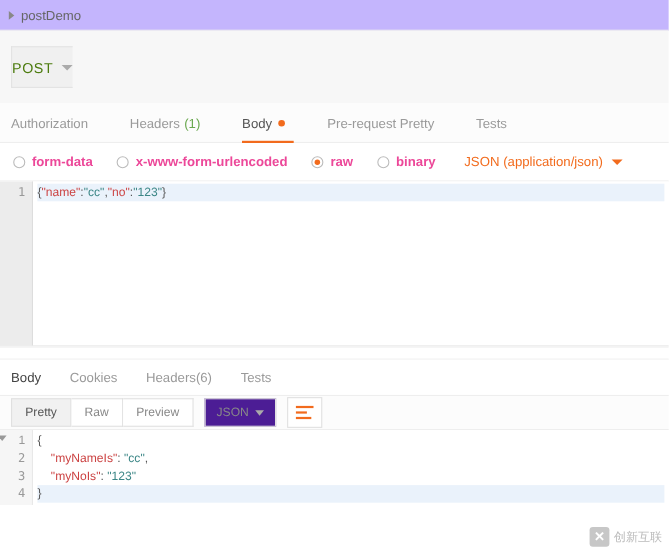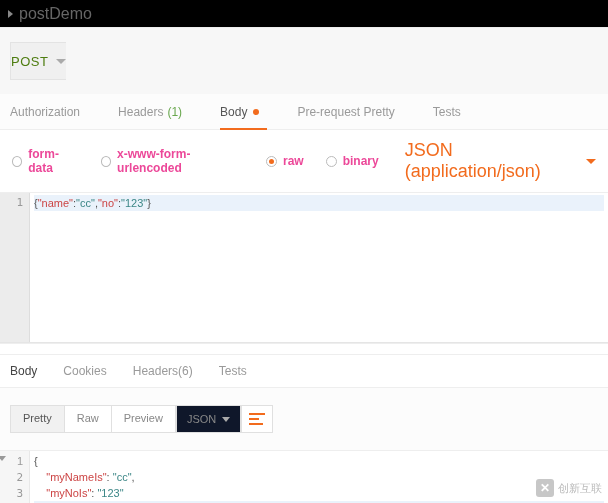--- a/index.html
+++ b/index.html
@@ -1,61 +1,61 @@
 <!DOCTYPE html>
 <html><head>
 <meta charset="utf-8">
 <style>
 * { margin: 0; padding: 0; box-sizing: border-box; font-family: -apple-system, BlinkMacSystemFont, "Segoe UI", Helvetica, Arial, sans-serif; }
 body { background: #fff; width: 608px; height: 503px; overflow: hidden; font-size: 12px; color: #555; position: relative; }
 
-.top-bar { height: 28px; background: #000000; border-bottom: 1px solid #eee; display: flex; align-items: center; padding: 0 8px; gap: 6px; color: #666; font-size: 16px; }
+.top-bar { height: 28px; background: #c4b5fd; border-bottom: 1px solid #eee; display: flex; align-items: center; padding: 0 8px; gap: 6px; color: #666; font-size: 12px; }
 .caret-right { display: inline-block; width: 0; height: 0; border-top: 4px solid transparent; border-bottom: 4px solid transparent; border-left: 5px solid #888; }
 
 .req-row { display: flex; align-items: stretch; padding: 14px 10px 14px 10px; background: #f7f7f7; gap: 0; }
 .method-btn { display: flex; align-items: center; gap: 8px; background: #f0f0f0; border: 1px solid #e3e3e3; border-right: none; padding: 0 0; height: 38px; color: #4d7c0f; font-size: 13px; letter-spacing: .5px; cursor: pointer; }
 .method-btn .chev { width: 0; height: 0; border-left: 5px solid transparent; border-right: 5px solid transparent; border-top: 5px solid #aaa; }
 .url-input { flex: 1; height: 38px; background: #fff; border: 1px solid #e3e3e3; padding: 0 12px; font-size: 13px; color: #666; outline: none; }
 
 .tabs-row { display: flex; align-items: center; gap: 38px; padding: 0 10px; height: 36px; border-bottom: 1px solid #eee; background: #fcfcfc; }
 .tab { color: #9a9a9a; font-size: 12px; height: 100%; display: flex; align-items: center; cursor: pointer; position: relative; }
 .tab .count { color: #6aa84f; margin-left: 4px; }
 .tab.active { color: #555; }
 .tab.active::after { content: ""; position: absolute; left: 0; right: -8px; bottom: -1px; height: 2px; background: #f26b1d; }
 .dot { width: 6px; height: 6px; border-radius: 50%; background: #f26b1d; margin-left: 6px; }
 
 .body-type-row { display: flex; align-items: center; gap: 22px; padding: 10px 12px; border-bottom: 1px solid #eee; background: #fff; }
 .radio { display: flex; align-items: center; gap: 6px; color: #ec4899; font-size: 12px; cursor: pointer; font-weight: bold; }
 .radio-circle { width: 11px; height: 11px; border: 1px solid #bbb; border-radius: 50%; display: inline-flex; align-items: center; justify-content: center; }
 .radio-circle.sel::after { content: ""; width: 5px; height: 5px; background: #f26b1d; border-radius: 50%; }
-.content-type { color: #f26b1d; display: flex; align-items: center; gap: 8px; font-size: 18px; cursor: pointer; margin-left: 4px; }
+.content-type { color: #f26b1d; display: flex; align-items: center; gap: 8px; font-size: 12px; cursor: pointer; margin-left: 4px; }
 .content-type .chev { width: 0; height: 0; border-left: 5px solid transparent; border-right: 5px solid transparent; border-top: 5px solid #f26b1d; }
 
 .editor { display: flex; border-bottom: 1px solid #e5e5e5; height: 150px; background: #fff; }
 .gutter { width: 30px; background: #ececec; border-right: 1px solid #ddd; text-align: right; padding: 2px 6px 0 0; }
 .gutter div { font-family: Consolas, Monaco, monospace; font-size: 11px; color: #999; line-height: 16px; }
 .code-area { flex: 1; font-family: Consolas, Monaco, monospace; font-size: 11px; padding: 2px 4px; }
 .code-line { line-height: 16px; white-space: pre; }
 .hl-line { background: #eaf2fb; }
 .tok-brace { color: #555; }
 .tok-str { color: #3b8686; }
 .tok-key { color: #c44; }
 
 .lower-sep { height: 12px; background: #fff; border-top: 1px solid #eee; border-bottom: 1px solid #eee; }
 
 .resp-tabs { display: flex; align-items: center; gap: 26px; padding: 0 10px; height: 32px; background: #fff; }
 .resp-tab { color: #9a9a9a; font-size: 12px; cursor: pointer; display: flex; align-items: center; }
 .resp-tab.active { color: #444; }
 
-.view-row { display: flex; padding: 17px 10px; border-top: 1px solid #eee; border-bottom: 1px solid #eee; background: #fcfcfc; }
+.view-row { display: flex; align-items: center; gap: 10px; padding: 1px 10px; border-top: 1px solid #eee; border-bottom: 1px solid #eee; background: #fcfcfc; }
 .seg { display: flex; }
 .seg-btn { border: 1px solid #e0e0e0; background: #fff; padding: 6px 12px; font-size: 11px; color: #888; cursor: pointer; }
 .seg-btn + .seg-btn { border-left: none; }
 .seg-btn.active { background: #f1f1f1; color: #555; }
-.fmt-btn { display: flex; align-items: center; gap: 6px; border: 1px solid #e0e0e0; background: #0f172a; padding: 6px 10px; font-size: 11px; color: #888; cursor: pointer; }
+.fmt-btn { display: flex; align-items: center; gap: 6px; border: 1px solid #e0e0e0; background: #4c1d95; padding: 6px 10px; font-size: 11px; color: #888; cursor: pointer; }
 .fmt-btn .chev { width: 0; height: 0; border-left: 4px solid transparent; border-right: 4px solid transparent; border-top: 5px solid #aaa; }
 .wrap-btn { border: 1px solid #e0e0e0; background: #fff; width: 32px; height: 28px; display: flex; align-items: center; justify-content: center; cursor: pointer; }
 .wrap-icon { width: 16px; height: 12px; position: relative; }
 .wrap-icon::before, .wrap-icon::after { content: ""; position: absolute; left: 0; height: 2px; background: #f26b1d; }
 .wrap-icon::before { top: 0; width: 16px; }
 .wrap-icon::after { top: 5px; width: 10px; }
 .wrap-icon span { position: absolute; top: 10px; left: 0; width: 14px; height: 2px; background: #f26b1d; }
 
 .resp-editor { display: flex; background: #fff; }
 .resp-editor .gutter { width: 30px; background: #f6f6f6; border-right: 1px solid #e8e8e8; text-align: right; padding: 2px 6px 0 0; }

